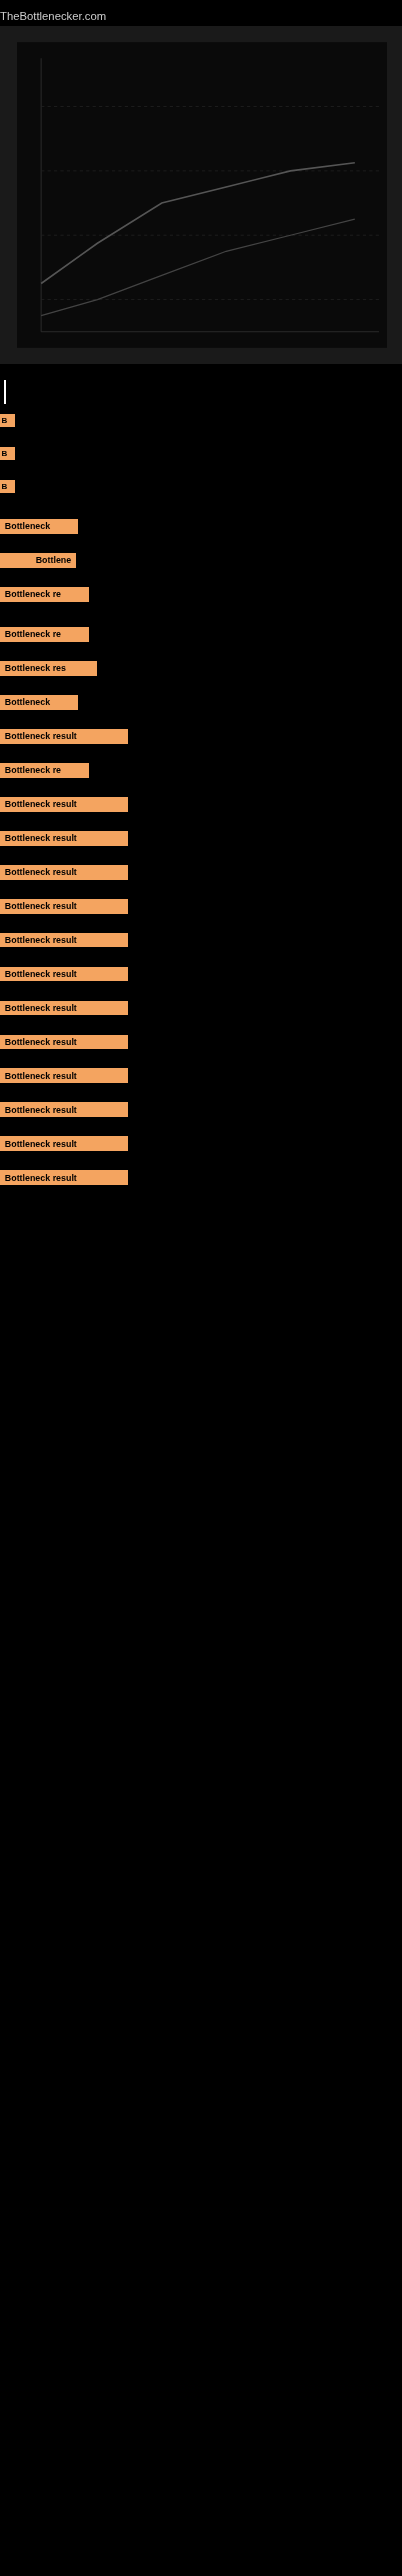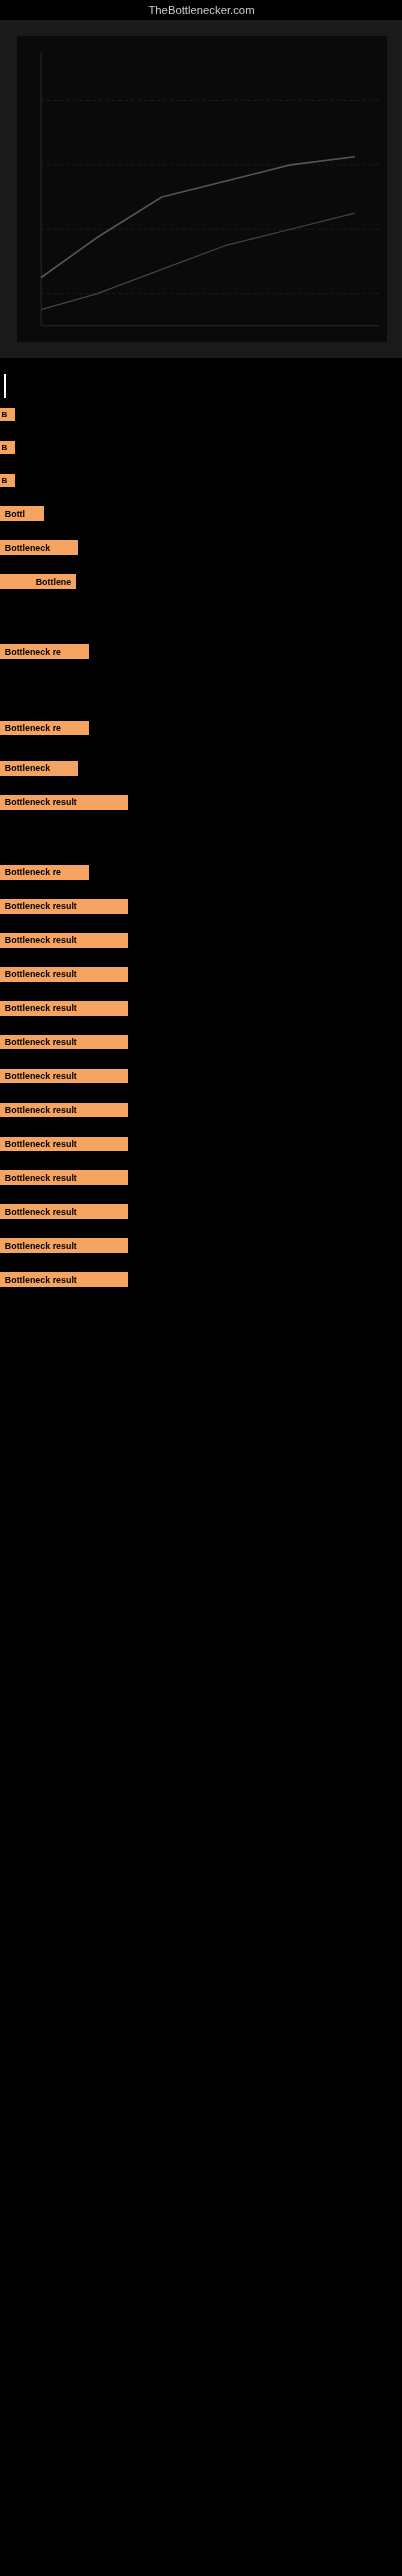--- a/index.html
+++ b/index.html
@@ -16,22 +16,21 @@
     }
 
     .page-container {
       width: 403px;
       min-height: 2576px;
       background-color: #000000;
       position: relative;
     }
 
     .site-title {
-      text-align: center;
-      padding: 4px 0 4px 0;
+      padding: 10px 0 4px 0;
       font-size: 11.3px;
       color: #cccccc;
       font-weight: normal;
     }
 
     .chart-area {
       width: 100%;
       height: 338px;
       background-color: #000000;
       position: relative;
@@ -74,21 +73,21 @@
       overflow: hidden;
       text-overflow: ellipsis;
       cursor: pointer;
     }
 
     
     .badge-xs { width: 14.5px; font-size: 8px; padding: 2.4px 1.6px; }
     .badge-md { width: 44px; }
     .badge-lg { width: 78px; }
     .badge-xl { width: 76px; text-align: right; }
-    .badge-xxl { width: 89px; margin-top: 36px; }
+    .badge-xxl { width: 89px; }
     .badge-xxxl { width: 97px; }
     .badge-full { width: 128px; }
 
     .spacer {
       height: 16px;
     }
 
     .small-spacer {
       height: 6.4px;
     }
@@ -138,23 +137,20 @@
     </div>
 
     <div class="small-spacer"></div>
 
     <div class="result-item">
       <div class="result-badge badge-xs">B</div>
     </div>
 
     <div class="small-spacer"></div>
 
-    <div class="result-item">
-      <div class="result-badge badge-md">Bottl</div>
-    </div>
 
     <div class="small-spacer"></div>
 
     <div class="result-item">
       <div class="result-badge badge-lg">Bottleneck</div>
     </div>
 
     <div class="small-spacer"></div>
 
     <div class="result-item">
@@ -171,20 +167,23 @@
 
 
     <div class="small-spacer"></div>
 
     <div class="result-item">
       <div class="result-badge badge-xxl">Bottleneck re</div>
     </div>
 
     <div class="small-spacer"></div>
 
+    <div class="result-item">
+      <div class="result-badge badge-xxxl">Bottleneck res</div>
+    </div>
 
     <div class="small-spacer"></div>
 
     <div class="result-item">
       <div class="result-badge badge-lg">Bottleneck</div>
     </div>
 
     <div class="small-spacer"></div>
 
     <div class="result-item">

